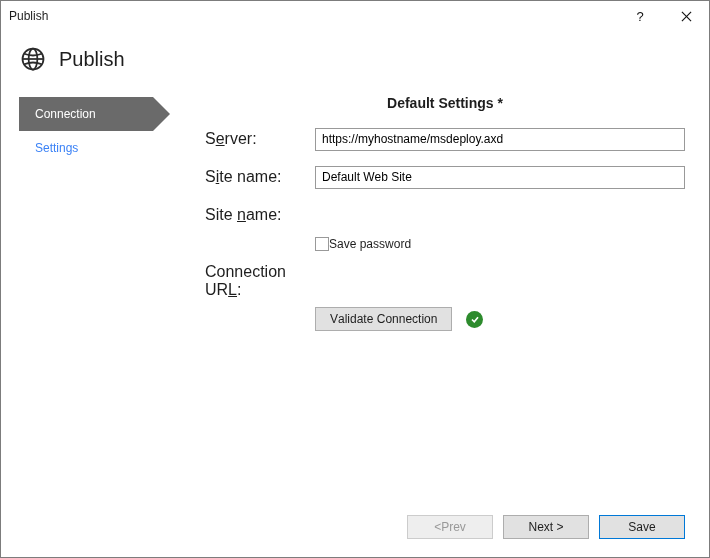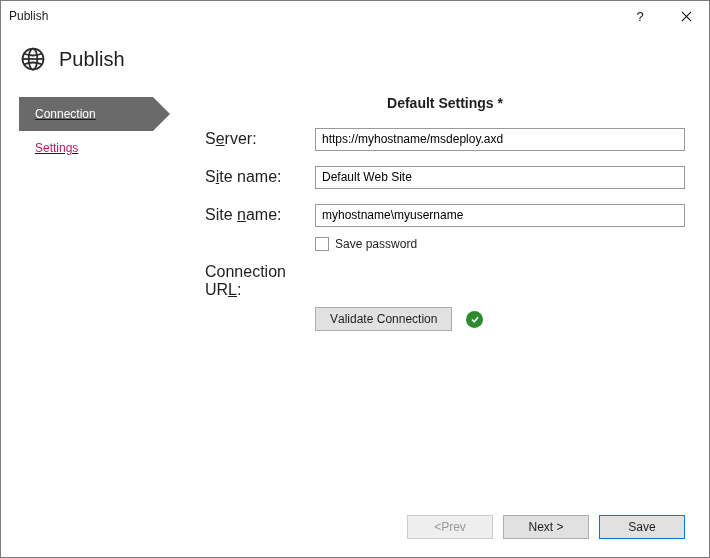--- a/index.html
+++ b/index.html
@@ -48,29 +48,28 @@
   
   .body {
     display: flex;
     flex: 1;
     padding-left: 18px;
     padding-right: 24px;
   }
   .sidebar {
     width: 150px;
     padding-top: 2px;
-    text-decoration: underline;
   }
   .step {
     height: 34px;
     display: flex;
     align-items: center;
     padding-left: 16px;
     font-size: 12px;
-    color: #be185d;
+    color: #3b82f6;
     position: relative;
   }
   .step.active {
     background: #6a6a6a;
     color: #fff;
     width: 134px;
   }
   .step.active::after {
     content: "";
     position: absolute;
@@ -114,21 +113,21 @@
   }
   .form-row input.focused {
     border: 1px solid #0078d7;
   }
   .check-row {
     display: flex;
     align-items: flex-start;
     margin-left: 110px;
     margin-top: -4px;
     margin-bottom: 18px;
-    gap: 6px;
+    gap: 0;
   }
   .check-row .chk {
     width: 14px; height: 14px;
     border: 1px solid #999;
     background: #fff;
   }
   .validate-row {
     display: flex;
     align-items: center;
     margin-left: 110px;
@@ -213,21 +212,20 @@
         <input type="text" value="https://myhostname/msdeploy.axd" style="">
       </div>
 
       <div class="form-row">
         <div class="label"><span>S</span><span class="underline">i</span><span>te name:</span></div>
         <input type="text" value="Default Web Site" style="">
       </div>
 
       <div class="form-row">
         <div class="label"><span>Site </span><span class="underline">n</span><span>ame:</span></div>
-        <input type="text" value="myhostname\myusername" style="">
       </div>
 
 
       <div class="check-row">
         <div class="chk"></div>
         <span><span></span><span class="underline">S</span><span>ave password</span></span>
       </div>
 
       <div class="form-row">
         <div class="label"><span>Connection UR</span><span class="underline">L</span><span>:</span></div>

